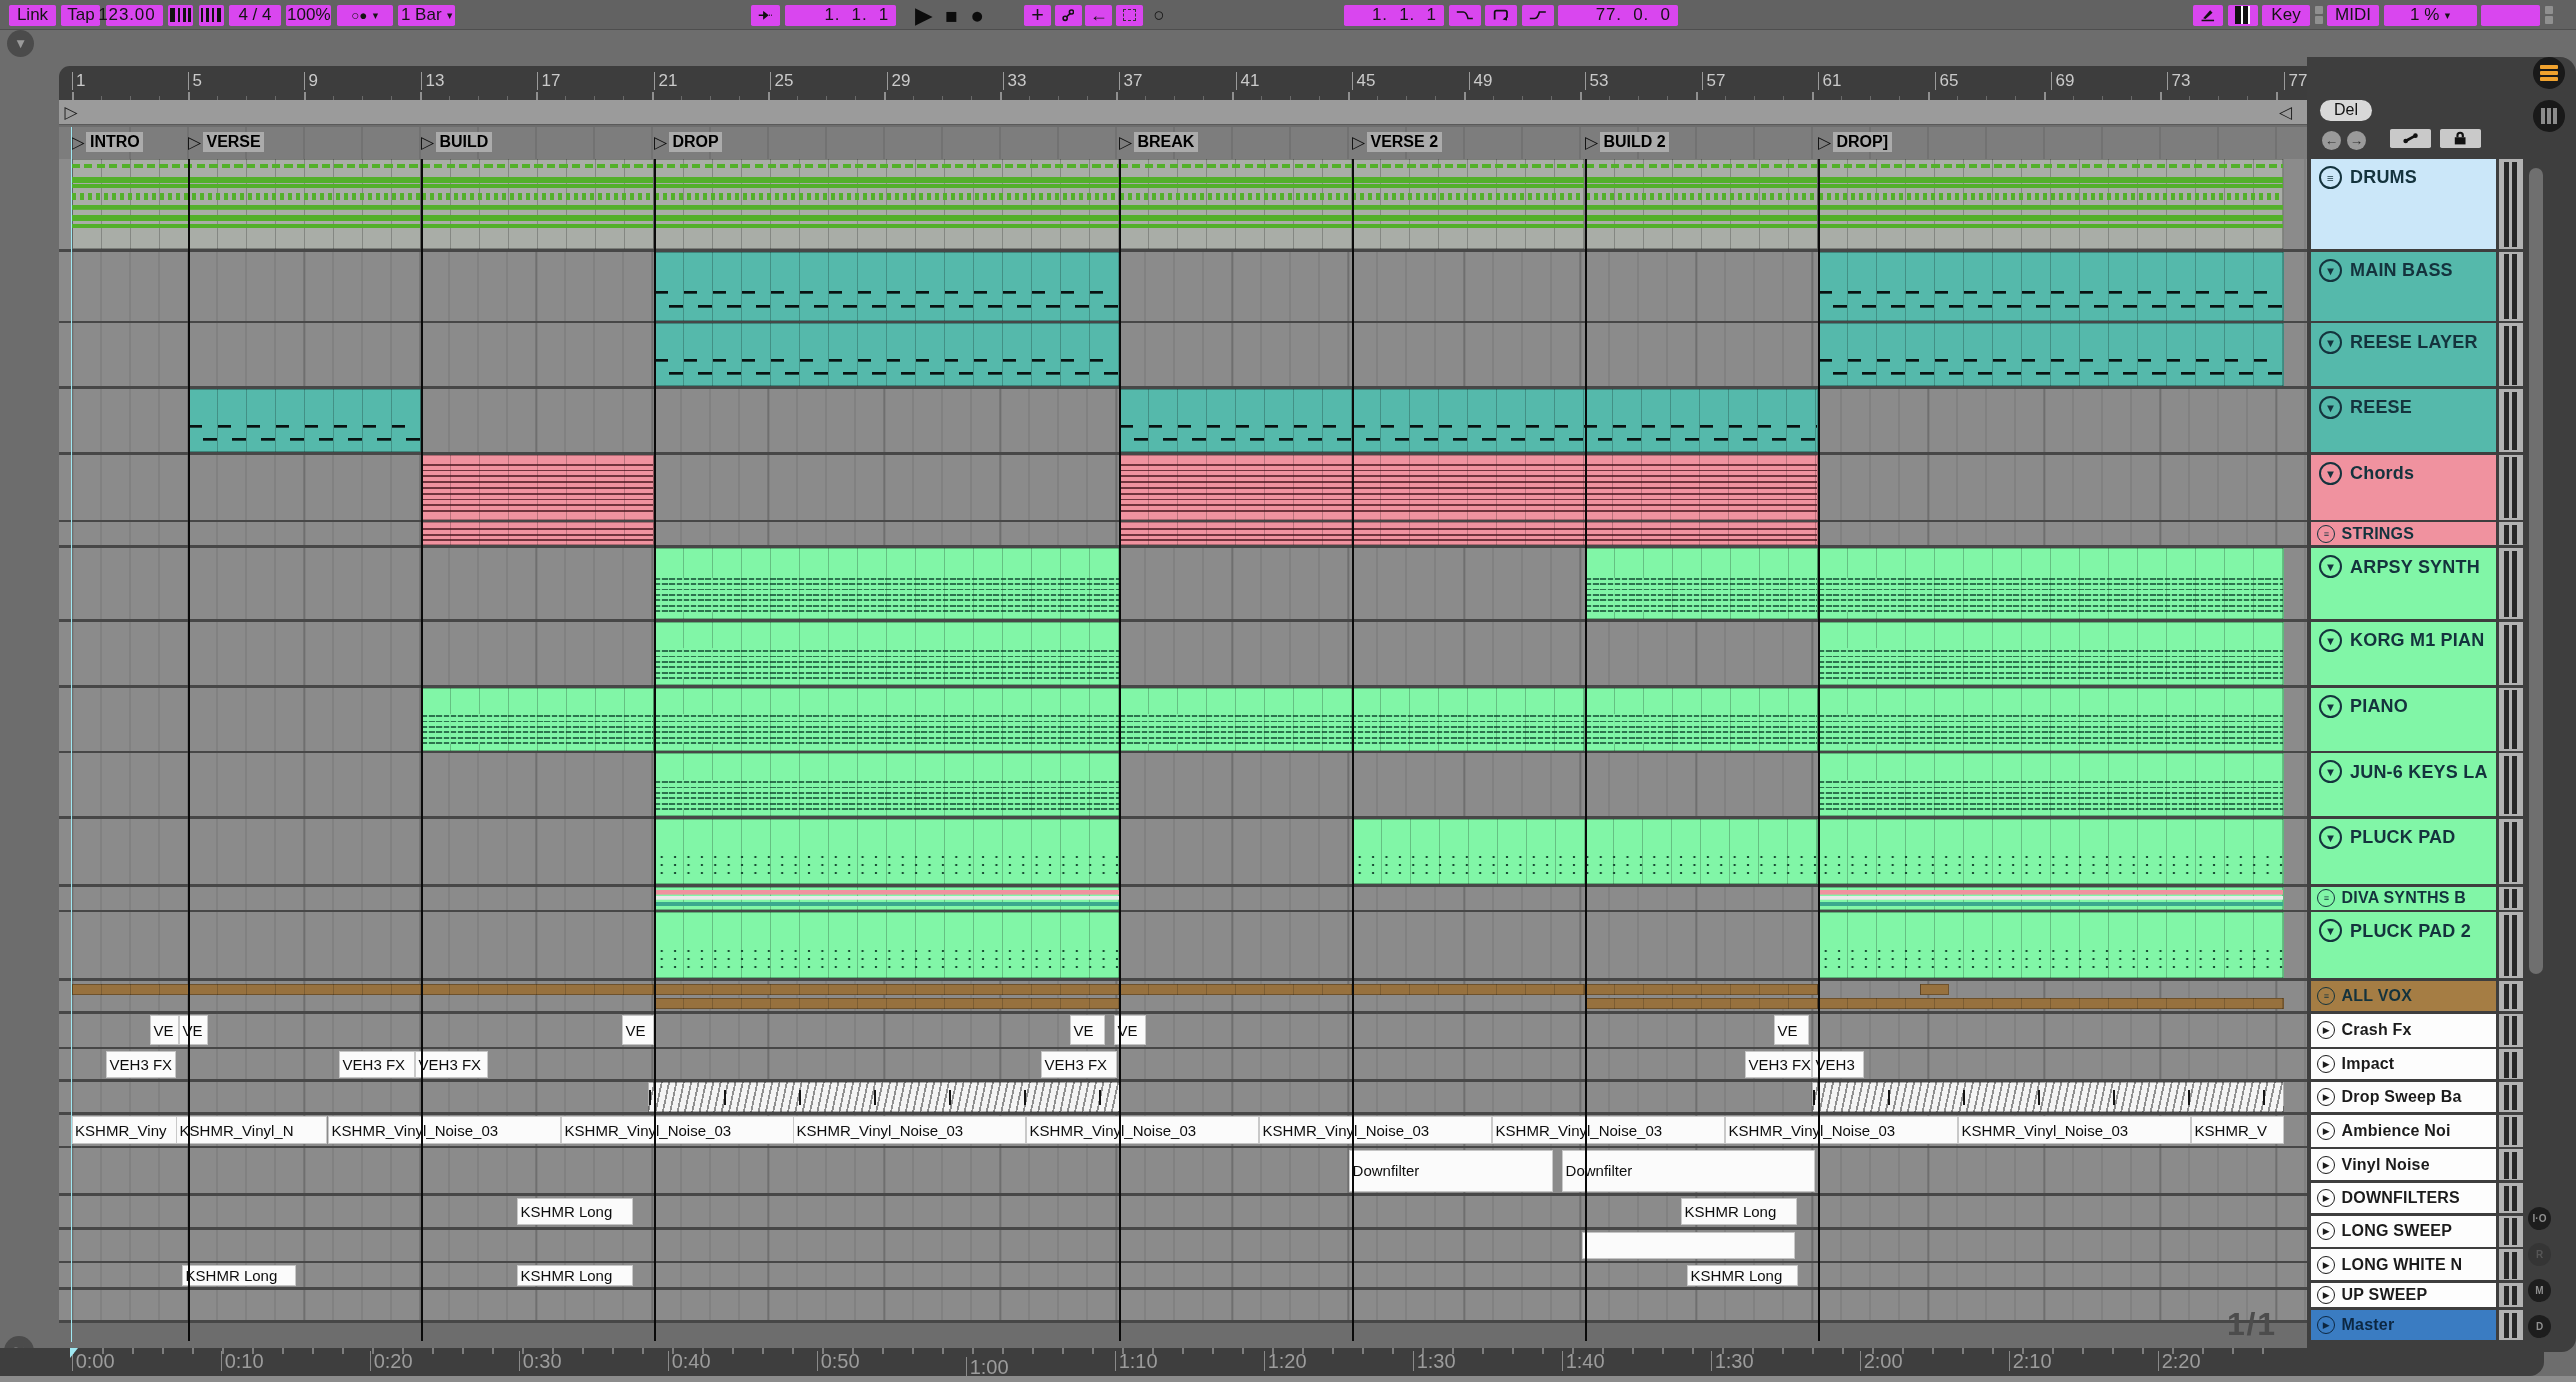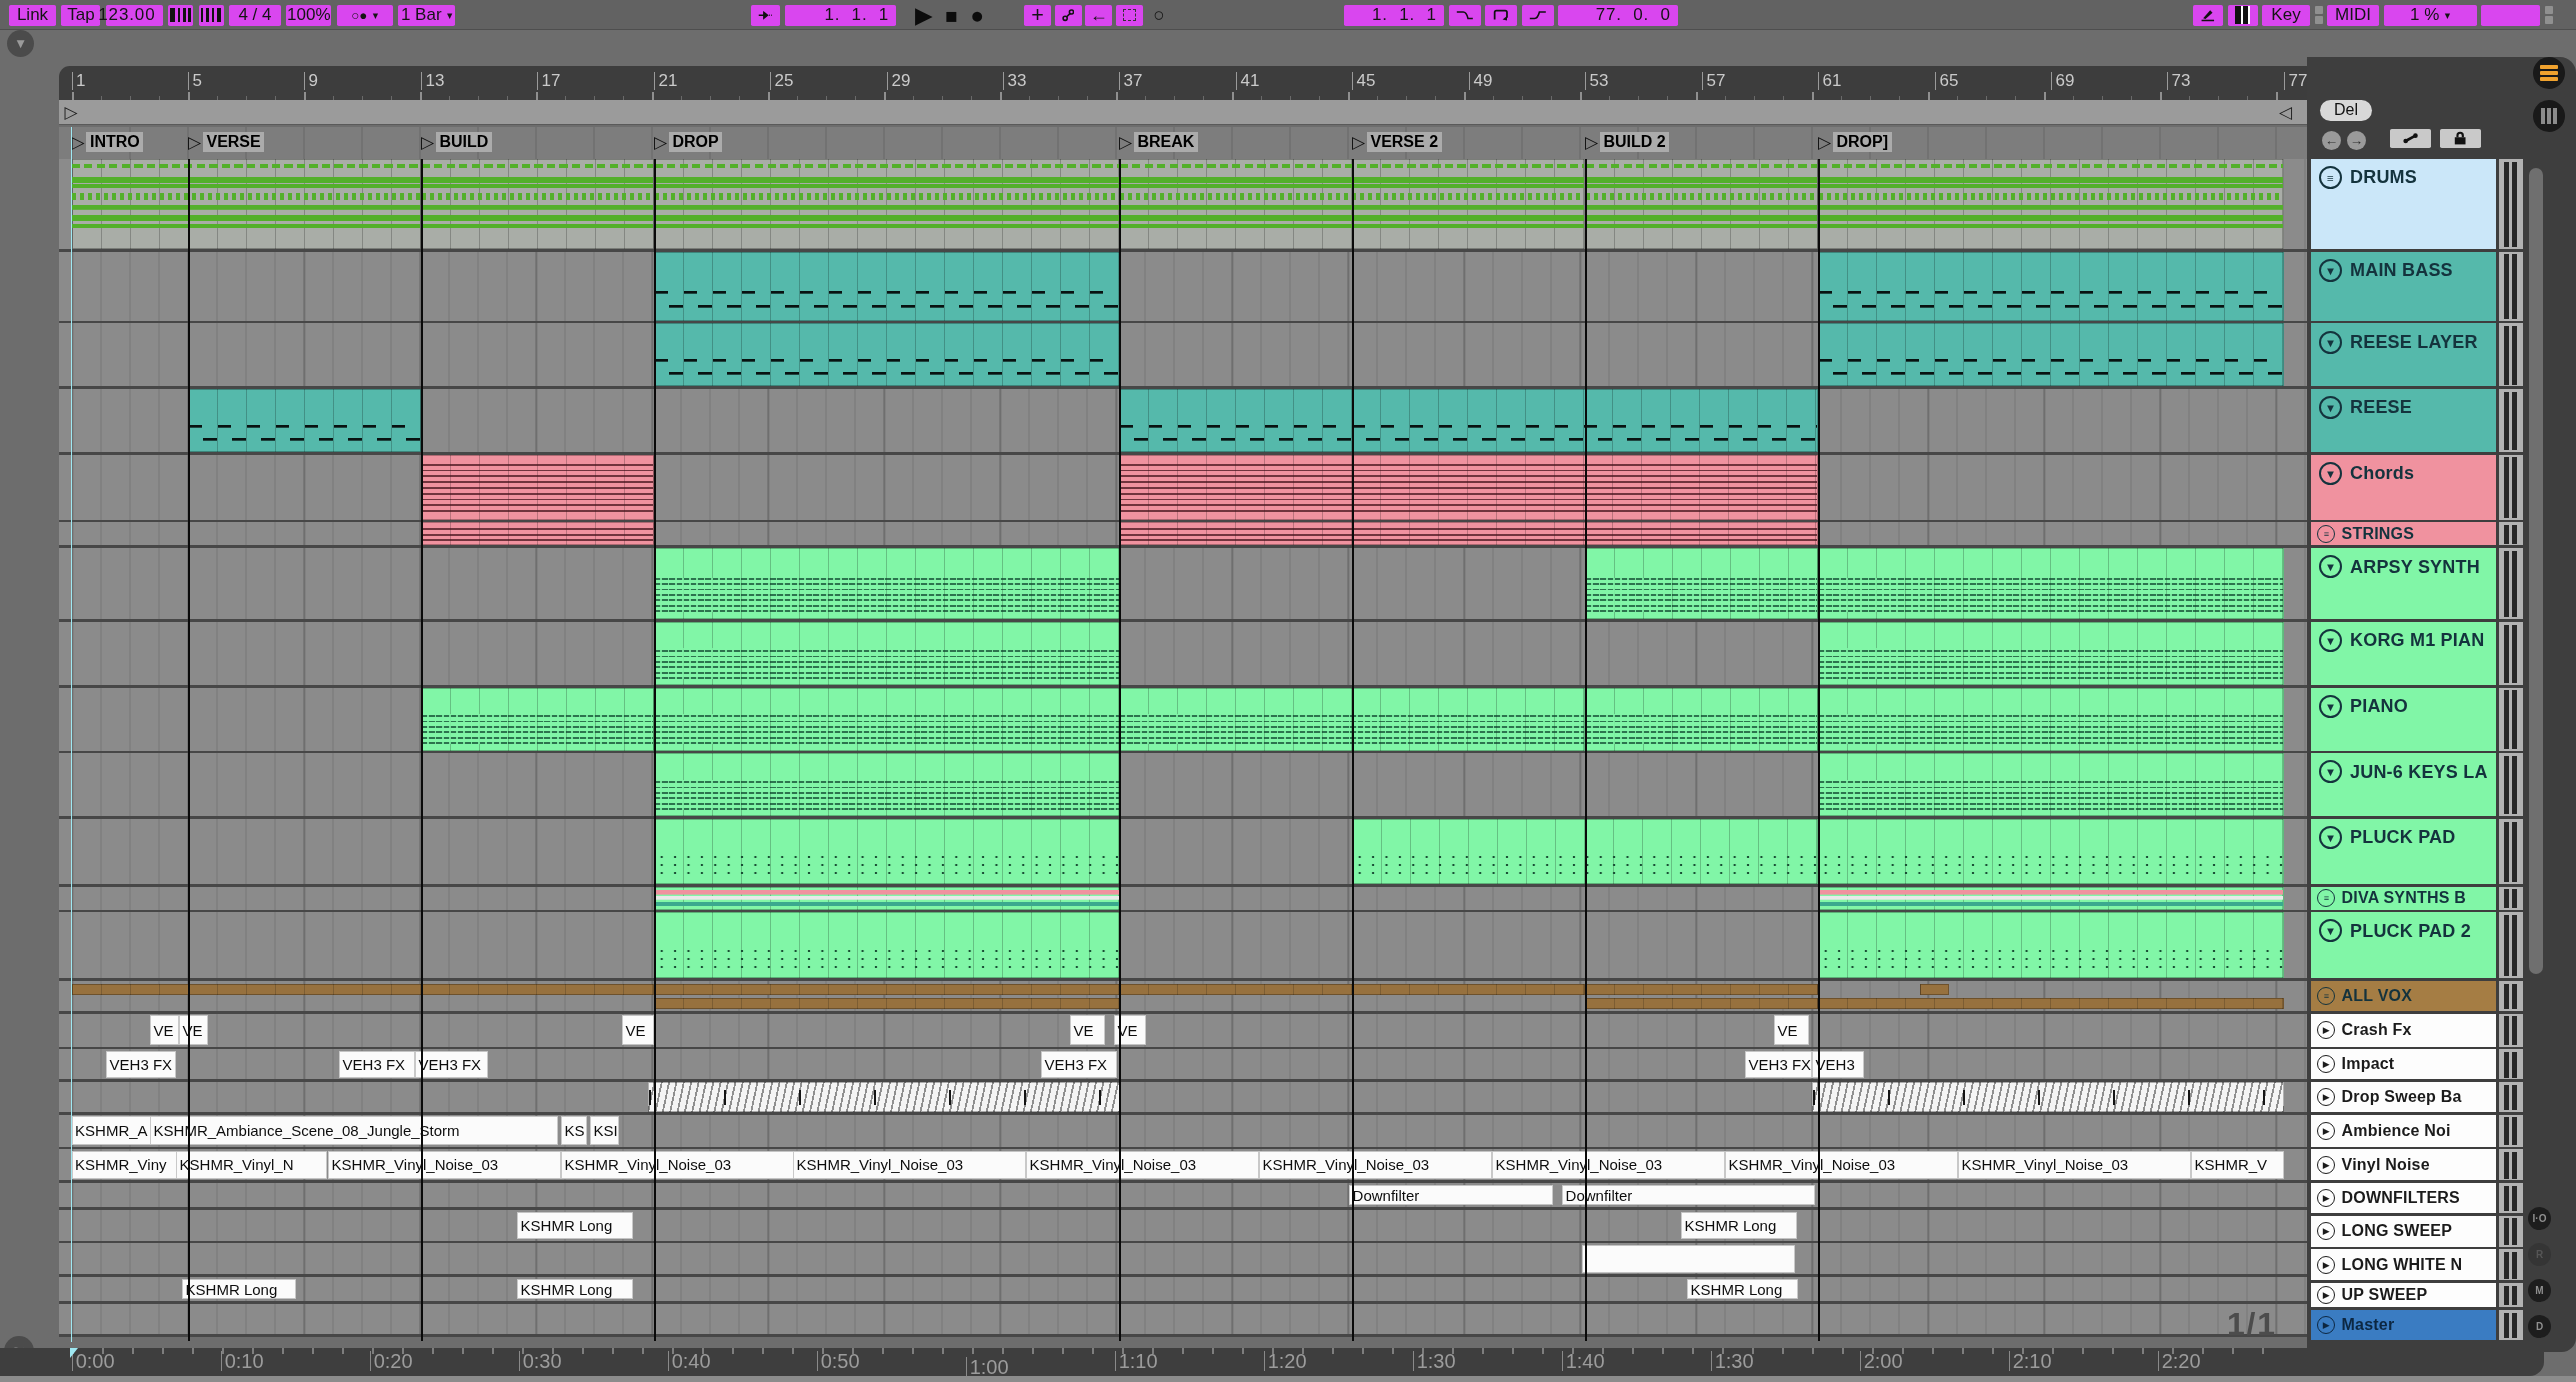--- a/index.html
+++ b/index.html
@@ -471,34 +471,20 @@
           </div>
         </div>
         <div class="lane" style="height: 30px;">
           <div class="clip pat-stripes" style="left: 589px; width: 472px;">
             <i class="pn"></i>
           </div>
           <div class="clip pat-stripes" style="left: 1753px; width: 472px;">
             <i class="pn"></i>
           </div>
         </div>
-        <div class="lane" style="height: 32px;">
-          <div class="clip pat-label" style="left: 12.5px; width: 79px;">
-            <span class="clip-text">KSHMR_A</span>
-          </div>
-          <div class="clip pat-label" style="left: 91px; width: 408px;">
-            <span class="clip-text">KSHMR_Ambiance_Scene_08_Jungle_Storm</span>
-          </div>
-          <div class="clip pat-label" style="left: 502px; width: 26px;">
-            <span class="clip-text">KS</span>
-          </div>
-          <div class="clip pat-label" style="left: 531px; width: 29px;">
-            <span class="clip-text">KSI</span>
-          </div>
-        </div>
         <div class="lane" style="height: 31px;">
           <div class="clip pat-label" style="left: 12.5px; width: 105px;">
             <span class="clip-text">KSHMR_Viny</span>
           </div>
           <div class="clip pat-label" style="left: 117px; width: 151px;">
             <span class="clip-text">KSHMR_Vinyl_N</span>
           </div>
           <div class="clip pat-label" style="left: 269px; width: 233px;">
             <span class="clip-text">KSHMR_Vinyl_Noise_03</span>
           </div>
@@ -520,21 +506,21 @@
           <div class="clip pat-label" style="left: 1666px; width: 233px;">
             <span class="clip-text">KSHMR_Vinyl_Noise_03</span>
           </div>
           <div class="clip pat-label" style="left: 1899px; width: 233px;">
             <span class="clip-text">KSHMR_Vinyl_Noise_03</span>
           </div>
           <div class="clip pat-label" style="left: 2132px; width: 93px;">
             <span class="clip-text">KSHMR_V</span>
           </div>
         </div>
-        <div class="lane" style="height: 24px; padding-left: 26px;">
+        <div class="lane" style="height: 45px; padding-left: 26px;">
           <div class="clip pat-label" style="left: 1290px; width: 204px;">
             <span class="clip-text">Downfilter</span>
           </div>
           <div class="clip pat-label" style="left: 1503px; width: 253px;">
             <span class="clip-text">Downfilter</span>
           </div>
         </div>
         <div class="lane" style="height: 31px;">
           <div class="clip pat-label" style="left: 458px; width: 116px;">
             <span class="clip-text">KSHMR Long</span>

